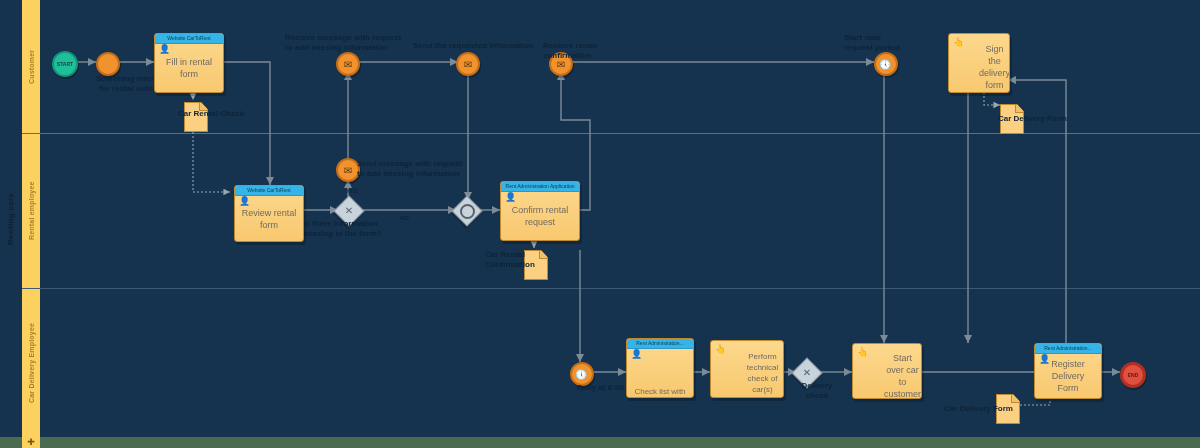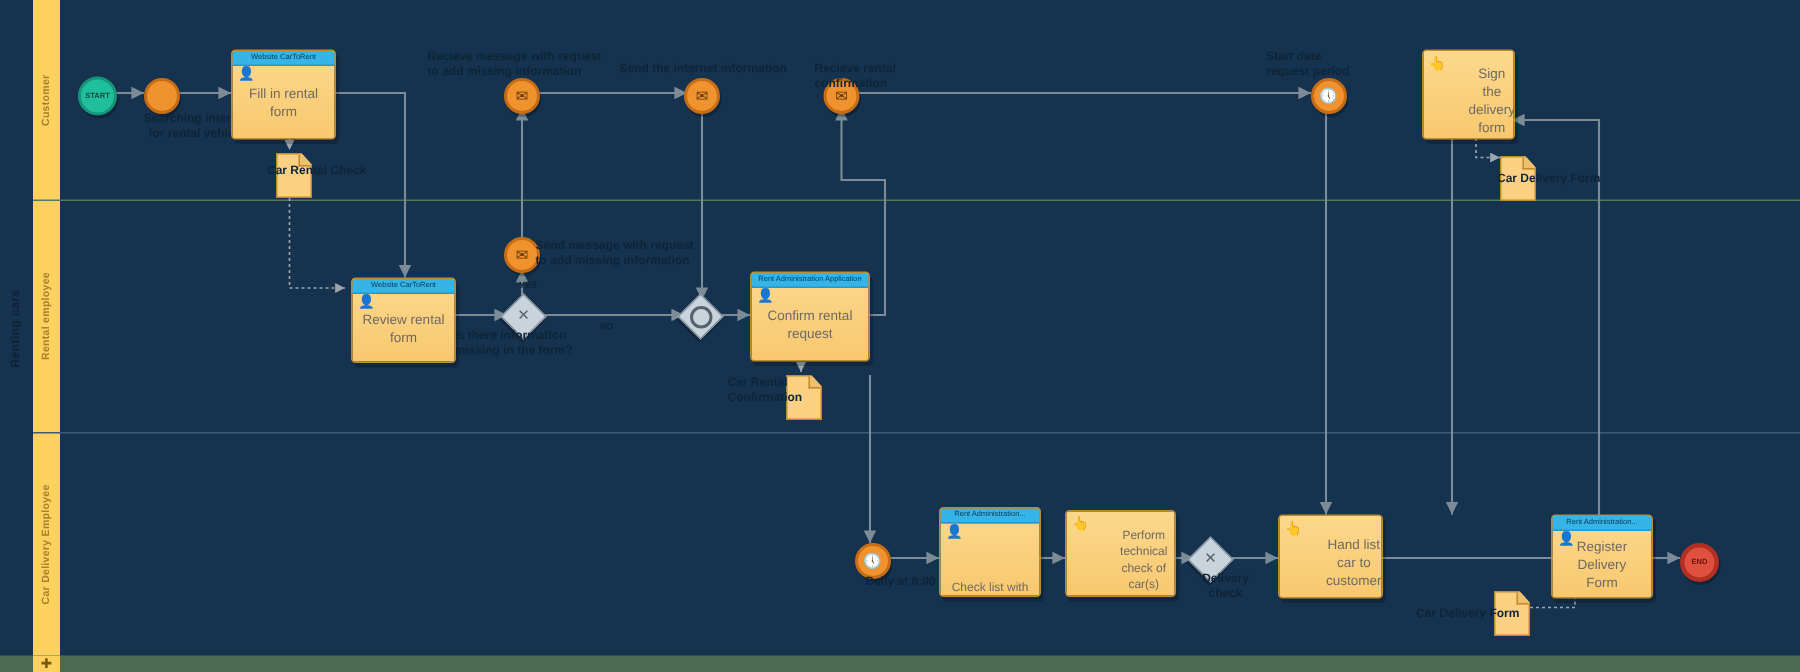--- a/index.html
+++ b/index.html
@@ -171,21 +171,21 @@
 
   <div class="ev plain" style="left:96px;top:52px;"></div>
   <div class="lbl" style="left:76px;top:74px;width:110px;text-align:center;white-space:pre-line;">Searching internet
 for rental vehicle</div>
 
   <div class="ev msg" style="left:336px;top:52px;">✉</div>
   <div class="lbl" style="left:285px;top:33px;width:140px;white-space:pre-line;">Recieve message with request
 to add missing information</div>
 
   <div class="ev msg" style="left:456px;top:52px;">✉</div>
-  <div class="lbl" style="left:413px;top:41px;width:160px;white-space:pre-line;">Send the internet information</div>
+  <div class="lbl" style="left:413px;top:41px;width:160px;white-space:pre-line;">Send the requested information</div>
 
   <div class="ev msg" style="left:549px;top:52px;">✉</div>
   <div class="lbl" style="left:543px;top:41px;width:110px;white-space:pre-line;">Recieve rental
 confirmation</div>
 
   <div class="ev msg" style="left:336px;top:158px;">✉</div>
   <div class="lbl" style="left:357px;top:159px;width:150px;white-space:pre-line;">Send message with request
 to add missing information</div>
 
   <div class="ev tmr" style="left:874px;top:52px;">🕔</div>
@@ -249,21 +249,21 @@
 
   <div class="task nohdr" style="left:710px;top:340px;width:72px;height:56px;">
     <div class="ico">👆</div>
     <div class="ttl" style="white-space:pre-line;font-size:8px;line-height:11px;">Perform
 technical check of
 car(s)</div>
   </div>
 
   <div class="task nohdr" style="left:852px;top:343px;width:68px;height:54px;">
     <div class="ico">👆</div>
-    <div class="ttl" style="white-space:pre-line;">Hand list car to
+    <div class="ttl" style="white-space:pre-line;">Start over car to
 customer</div>
   </div>
 
   <div class="task nohdr" style="left:948px;top:33px;width:60px;height:58px;">
     <div class="ico">👆</div>
     <div class="ttl" style="white-space:pre-line;">Sign the delivery
 form</div>
   </div>
 
   <div class="task" style="left:1034px;top:343px;width:66px;height:54px;">

